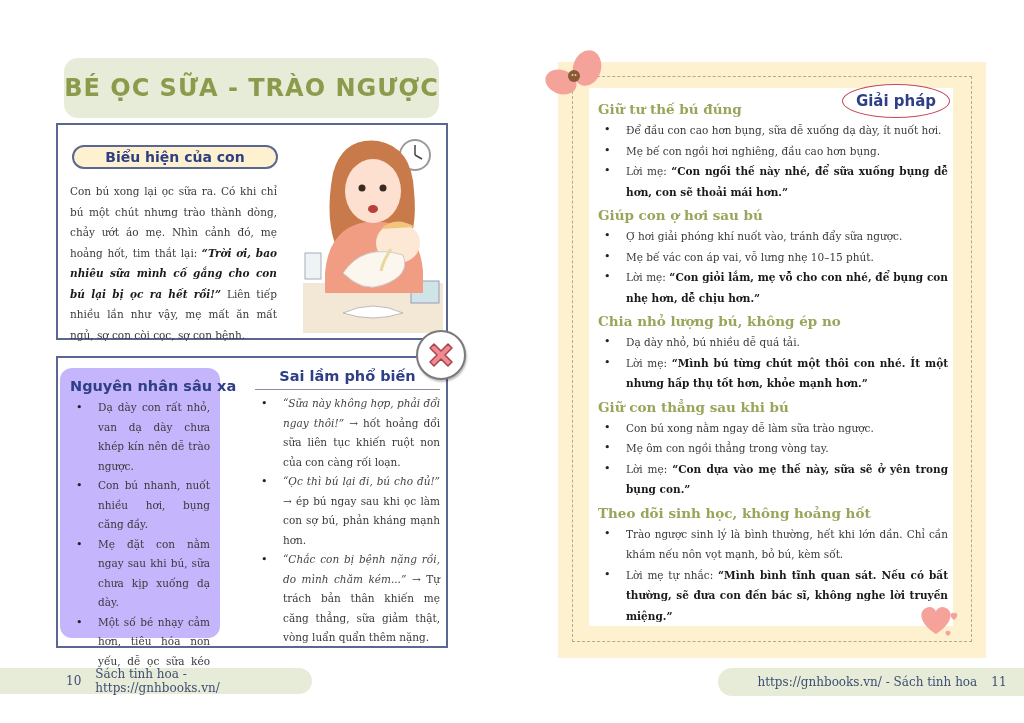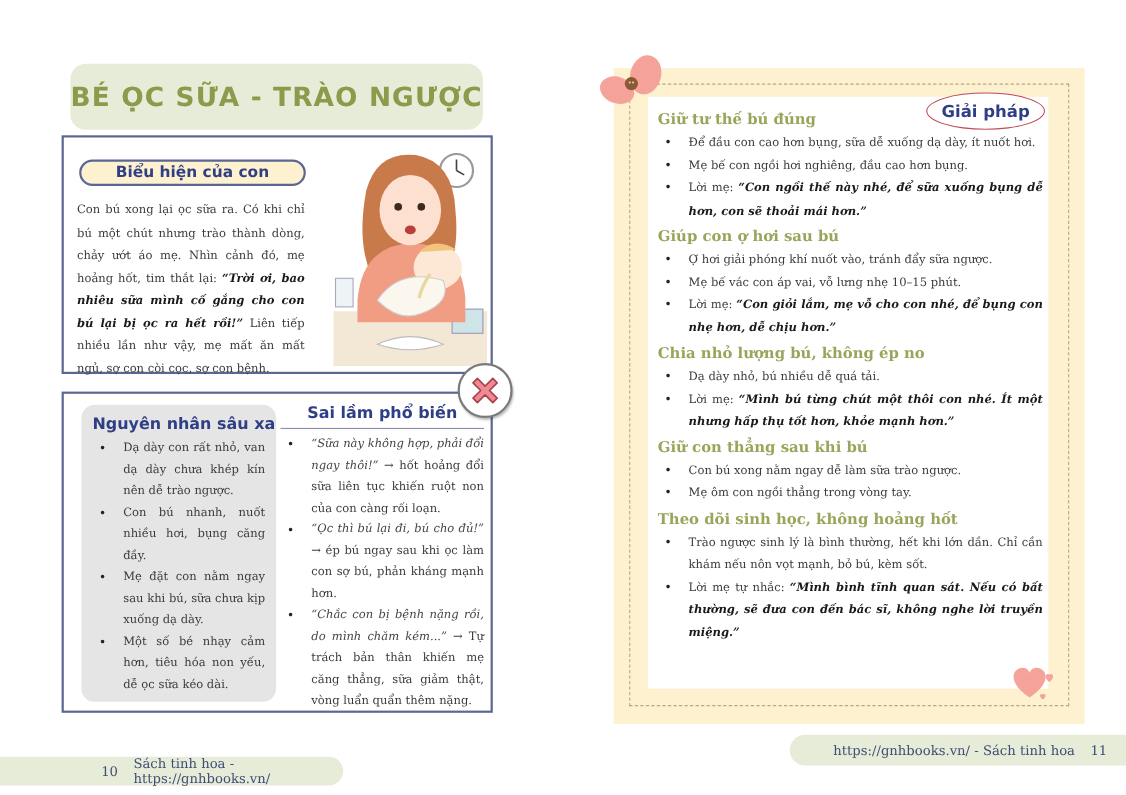--- a/index.html
+++ b/index.html
@@ -33,22 +33,22 @@
   }
   .box1-text b { font-style: italic; color: #1a1a1a; }
 
   .illus { position: absolute; left: 245px; top: 8px; width: 140px; height: 200px; }
 
   .box2 {
     position: absolute; left: 56px; top: 356px; width: 392px; height: 292px;
     border: 2px solid #5a6792; background: #fff;
   }
   .cause-card {
-    position: absolute; left: 16px; top: 10px; width: 177px; height: 270px;
-    background: #e5e5e5; border-radius: 12px; padding: 10px 10px;
+    position: absolute; left: 2px; top: 10px; width: 160px; height: 270px;
+    background: #c4b5fd; border-radius: 12px; padding: 10px 10px;
   }
   .cause-card h3 {
     font-family: "DejaVu Sans", sans-serif; font-size: 14.5px; font-weight: bold; color: #2f3f86;
     margin-bottom: 4px; white-space: nowrap;
   }
   ul.bl { list-style: none; }
   ul.bl li { position: relative; padding-left: 28px; }
   ul.bl li::before { content: "•"; position: absolute; left: 6px; top: 0; font-size: 11px; color: #222; }
   .cause-card li { font-size: 10.5px; line-height: 19.5px; text-align: justify; }
 
@@ -66,22 +66,22 @@
   .x-badge {
     position: absolute; left: 416px; top: 330px; width: 50px; height: 50px;
     border-radius: 50%; background: #fff; border: 2px solid #7a7a7a;
     box-shadow: 1px 2px 2px rgba(0,0,0,.25);
     display: flex; align-items: center; justify-content: center; z-index: 3;
   }
 
   .footer-left {
     position: absolute; left: 0; top: 668px; width: 312px; height: 26px;
     background: #e7ecd9; border-radius: 0 14px 14px 0;
-    display: flex; align-items: center; padding-left: 92px;
-    font-size: 12px; color: #3f4d73; margin-top: 20px;
+    display: flex; align-items: center; padding-left: 66px;
+    font-size: 12px; color: #3f4d73;
   }
   .footer-left .pg { margin-right: 14px; }
 
   
   .frame {
     position: absolute; left: 558px; top: 62px; width: 428px; height: 596px;
     background: #fdf1cf;
   }
   .dash {
     position: absolute; left: 572px; top: 76px; width: 400px; height: 566px;
@@ -99,21 +99,21 @@
   }
   .sol-oval span { font-family: "DejaVu Sans", sans-serif; font-weight: bold; font-size: 15px; color: #2f3f86; text-align: right; }
 
   .sol-content { position: absolute; left: 598px; top: 96px; width: 350px; }
   .sol-sec h4 {
     font-family: "DejaVu Serif", serif; font-weight: bold; font-size: 13.5px; color: #99a55a;
     line-height: 22px; margin-top: 2px;
   }
   .sol-sec li { font-size: 10.5px; line-height: 20.5px; text-align: justify; padding-left: 22px; color: #3a3a3a; }
   .sol-sec li::before { left: 2px; }
-  .sol-sec li b { font-style: italic; color: #1a1a1a; margin-top: 34px; }
+  .sol-sec li b { color: #1a1a1a; margin-top: 34px; }
 
   .bow { position: absolute; left: 543px; top: 48px; width: 62px; height: 58px; z-index: 5; }
   .hearts { position: absolute; left: 916px; top: 600px; width: 48px; height: 40px; z-index: 5; }
 
   .footer-right {
     position: absolute; left: 718px; top: 668px; width: 306px; height: 28px;
     background: #e7ecd9; border-radius: 14px 0 0 14px;
     display: flex; align-items: center; padding-left: 22px;
     font-size: 12px; color: #3f4d73; justify-content: center;
   }
@@ -229,20 +229,21 @@
     <ul class="bl">
       <li><span>Dạ dày nhỏ, bú nhiều dễ quá tải.</span></li>
       <li><span>Lời mẹ: </span><b>“Mình bú từng chút một thôi con nhé. Ít một nhưng hấp thụ tốt hơn, khỏe mạnh hơn.”</b></li>
     </ul>
   </div>
   <div class="sol-sec">
     <h4>Giữ con thẳng sau khi bú</h4>
     <ul class="bl">
       <li><span>Con bú xong nằm ngay dễ làm sữa trào ngược.</span></li>
       <li><span>Mẹ ôm con ngồi thẳng trong vòng tay.</span></li>
+      <li><span>Lời mẹ: </span><b>“Con dựa vào mẹ thế này, sữa sẽ ở yên trong bụng con.”</b></li>
     </ul>
   </div>
   <div class="sol-sec">
     <h4>Theo dõi sinh học, không hoảng hốt</h4>
     <ul class="bl">
       <li><span>Trào ngược sinh lý là bình thường, hết khi lớn dần. Chỉ cần khám nếu nôn vọt mạnh, bỏ bú, kèm sốt.</span></li>
       <li><span>Lời mẹ tự nhắc: </span><b>“Mình bình tĩnh quan sát. Nếu có bất thường, sẽ đưa con đến bác sĩ, không nghe lời truyền miệng.”</b></li>
     </ul>
   </div>
 </div>

